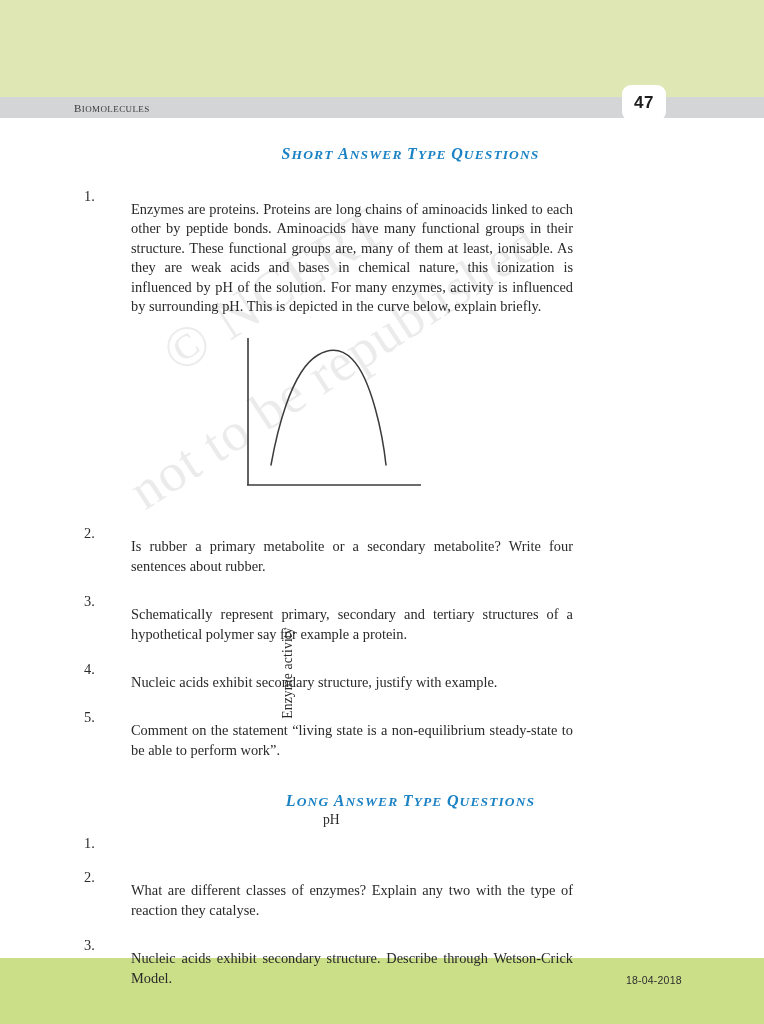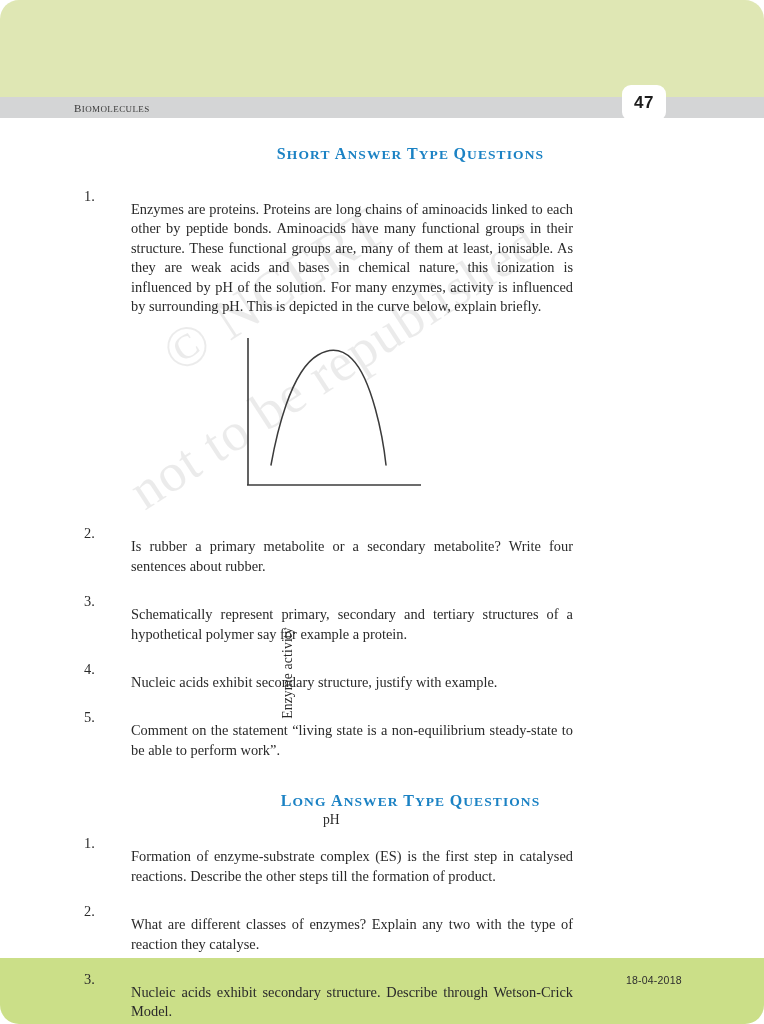--- a/index.html
+++ b/index.html
@@ -16,21 +16,20 @@
     position: relative;
   }
 
   .page {
     position: absolute;
     inset: 0;
     width: 764px;
     height: 1024px;
     background: #ffffff;
     overflow: hidden;
-    border-radius: 19px;
   }
 
   
   .top-band {
     position: absolute;
     left: 0;
     top: 0;
     width: 764px;
     height: 97px;
     background: #dfe7b4;
@@ -141,20 +140,21 @@
   }
 
   .section-heading {
     text-align: center;
     font-family: "Liberation Serif", serif;
     font-weight: bold;
     color: #1b82c4;
     font-size: 13.5px;
     letter-spacing: 1.1px;
     padding-left: 57px;
+    font-style: italic;
   }
   .section-heading .cap {
     font-size: 16px;
   }
 
   .qlist {
     margin: 0;
     padding: 0;
   }
   .qitem {
@@ -278,21 +278,20 @@
         <div class="qnum">5.</div>
         <div class="qtext">Comment on the statement “living state is a non-equilibrium steady-state to be able to perform work”.</div>
       </div>
     </div>
 
     <div class="section-heading" style="margin-top:32px;"><span class="cap">L</span>ONG <span class="cap">A</span>NSWER <span class="cap">T</span>YPE <span class="cap">Q</span>UESTIONS</div>
 
     <div class="qlist" style="margin-top:25px;">
       <div class="qitem">
         <div class="qnum">1.</div>
-        <div class="qtext">Formation of enzyme-substrate complex (ES) is the first step in  catalysed reactions. Describe the other steps till the formation of product.</div>
       </div>
       <div class="qitem">
         <div class="qnum">2.</div>
         <div class="qtext">What are different classes of enzymes? Explain any two with the type of reaction they catalyse.</div>
       </div>
       <div class="qitem">
         <div class="qnum">3.</div>
         <div class="qtext">Nucleic acids exhibit secondary structure. Describe through Wetson-Crick Model.</div>
       </div>
     </div>

